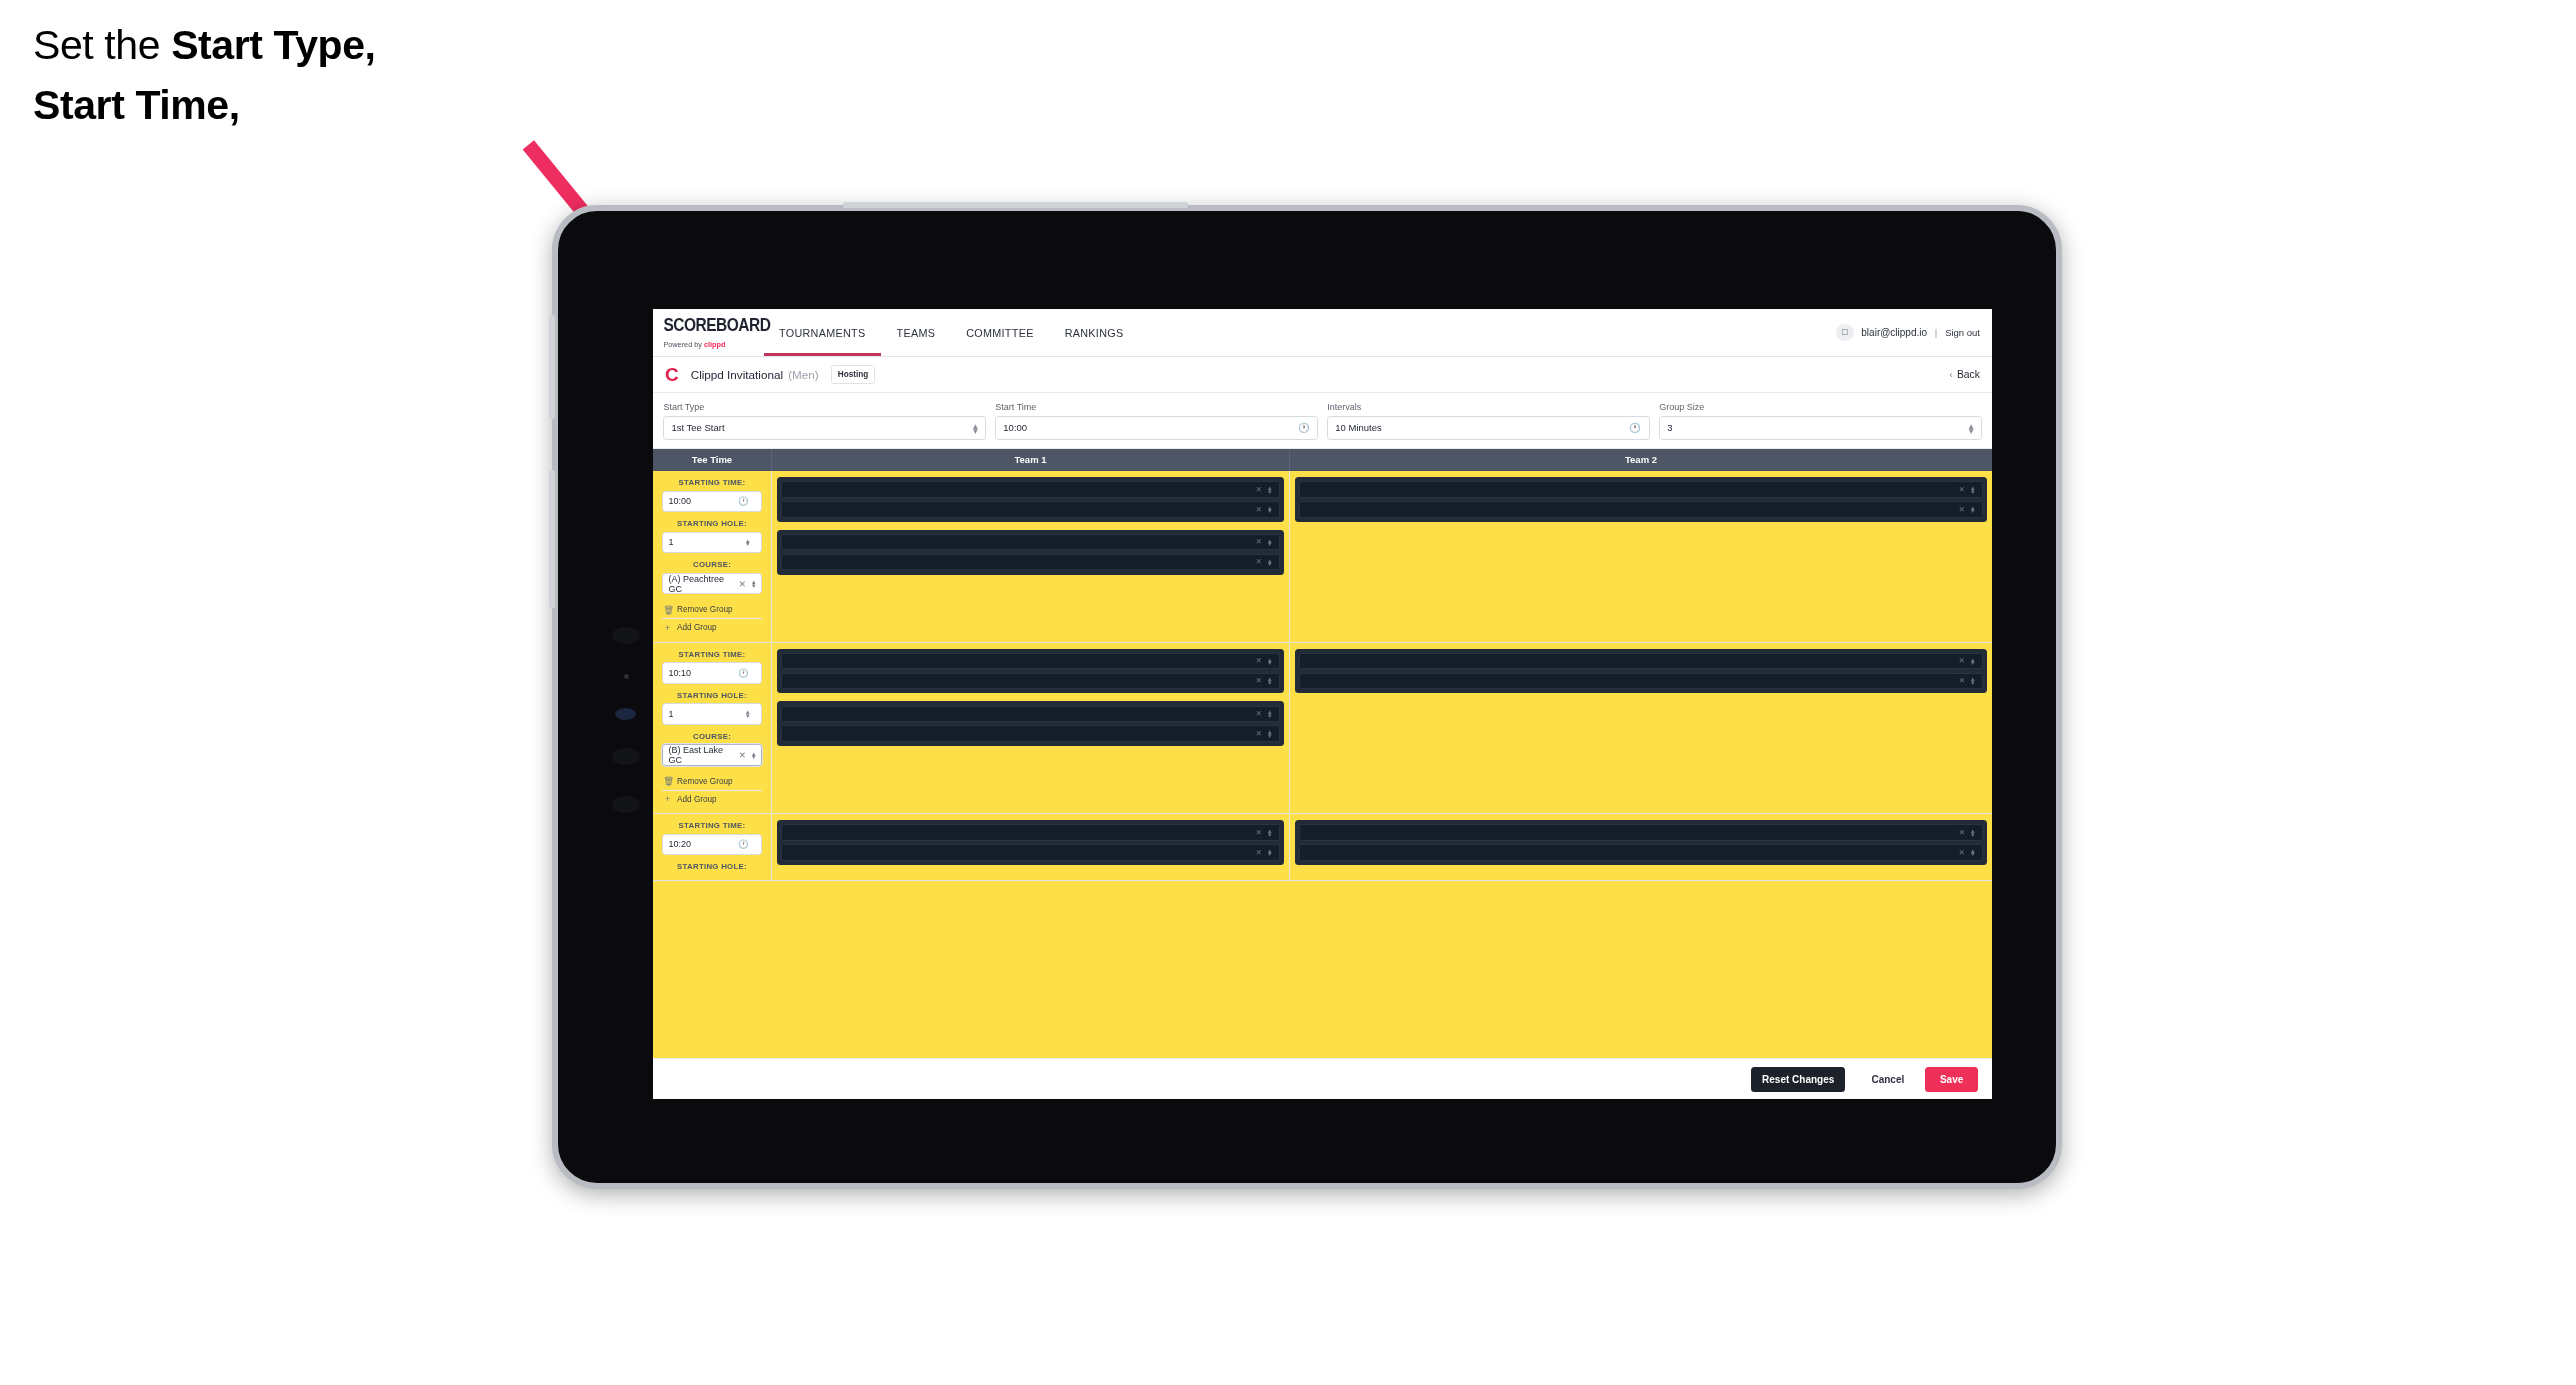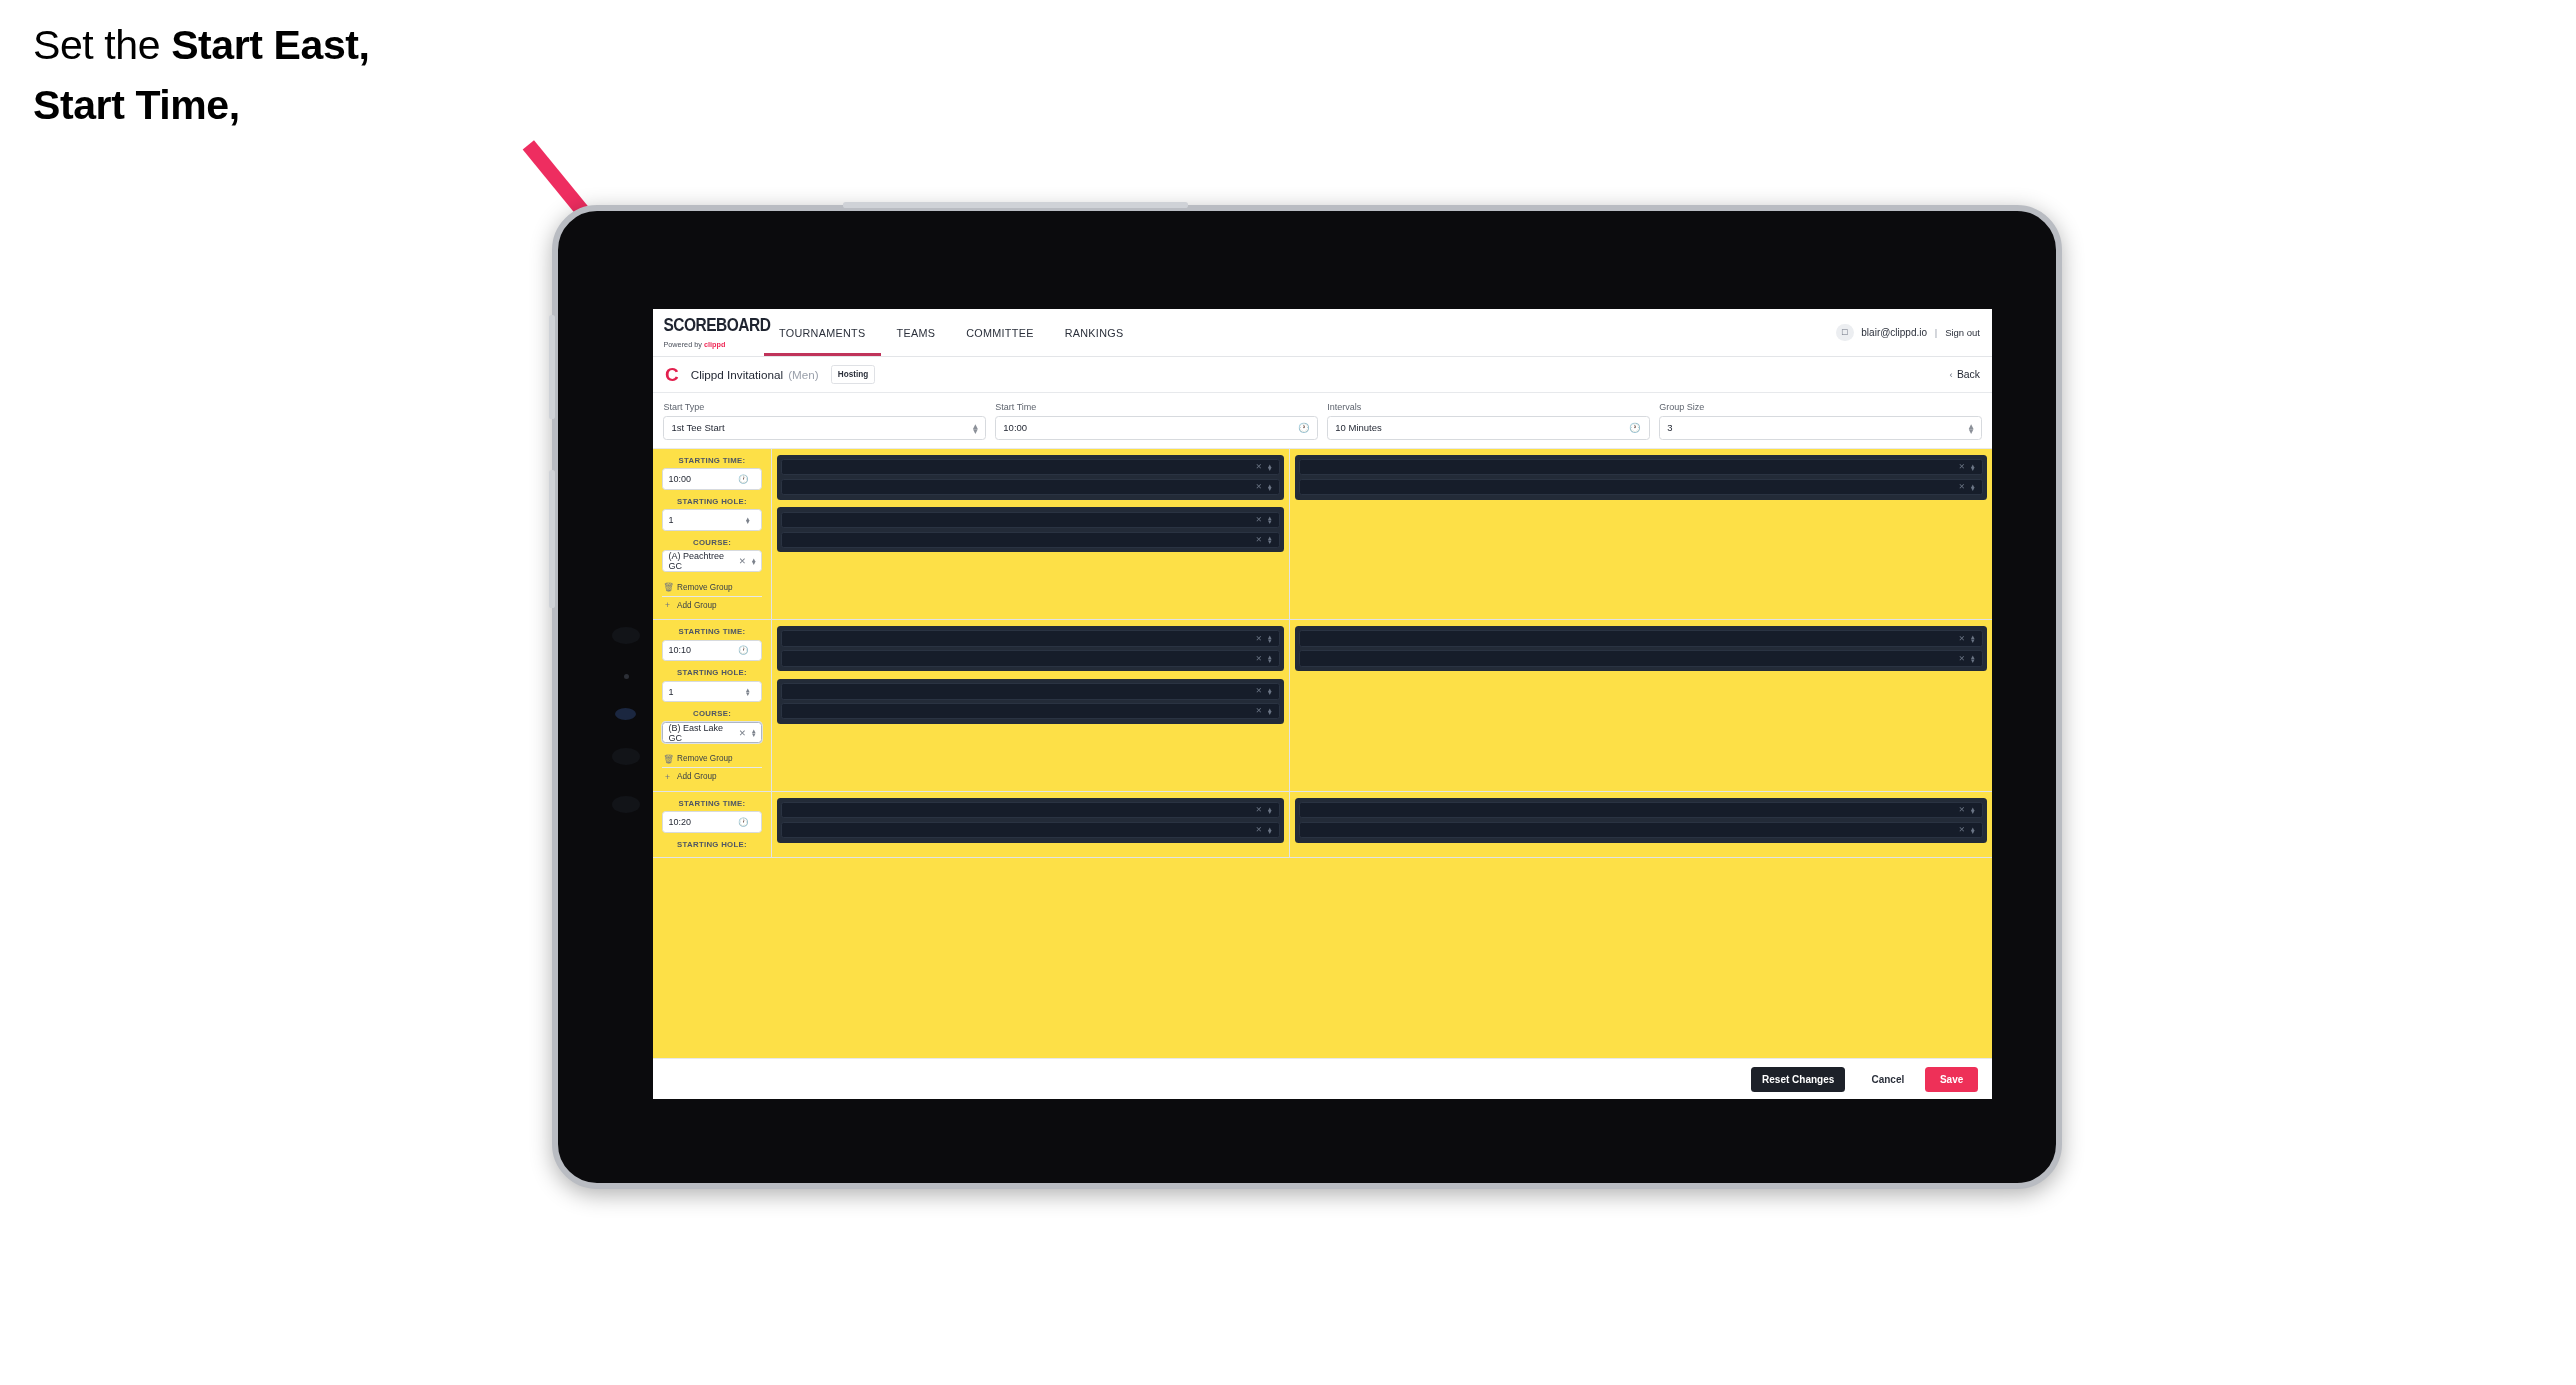--- a/index.html
+++ b/index.html
@@ -123,21 +123,21 @@
   .btn-reset { background:#1d2129; color:#fff; font-size:10px; font-weight:600; border-radius:3.5px; padding:7px 11.2px; cursor:pointer;margin-left:48px; }
   .btn-cancel { color:#2b303b; font-size:10px; font-weight:600; padding:7px 14px; margin-left:12px; cursor:pointer; }
   .btn-save { background:#ee3058; color:#fff; font-size:10px; font-weight:700; border-radius:3.5px; padding:7px 14.7px; margin-left:7px; cursor:pointer; }
 </style>
 </head>
 <body>
 
 <div id="stage">
 
   <div id="caption">
-    <span class="ln"><span>Set the </span><b>Start East,</b></span>
+    <span class="ln"><span>Set the </span><b>Start Type,</b></span>
     <span class="ln"><b>Start Time,</b></span>
   </div>
 
   <svg id="arrow" viewBox="0 0 420 420">
     <g>
       <path d="M 12 8 L 300 360" stroke="#ee2d60" stroke-width="17" fill="none" stroke-linecap="butt"></path>
       <path d="M 252 322 L 318 388 L 268 392 Z" fill="#ee2d60"></path>
     </g>
   </svg>
 
@@ -215,20 +215,25 @@
             <span class="val">3</span>
             <span class="ic spin">
                 <span>▴</span>
                 <span>▾</span>
               </span>
           </div>
         </div>
       </div>
 
       <div class="tblwrap">
+        <div class="thead">
+          <div class="th tee">Tee Time</div>
+          <div class="th t1">Team 1</div>
+          <div class="th t2">Team 2</div>
+        </div>
         <div class="tbody" id="tbody">
             <div class="trow">
               <div class="cell-tee">
                 <div class="sublabel">STARTING TIME:</div>
                 <div class="teeinput">
                   <span class="v">10:00</span>
                   <span class="x">🕐</span>
                 </div>
                 <div class="sublabel">STARTING HOLE:</div>
                 <div class="teeinput">

